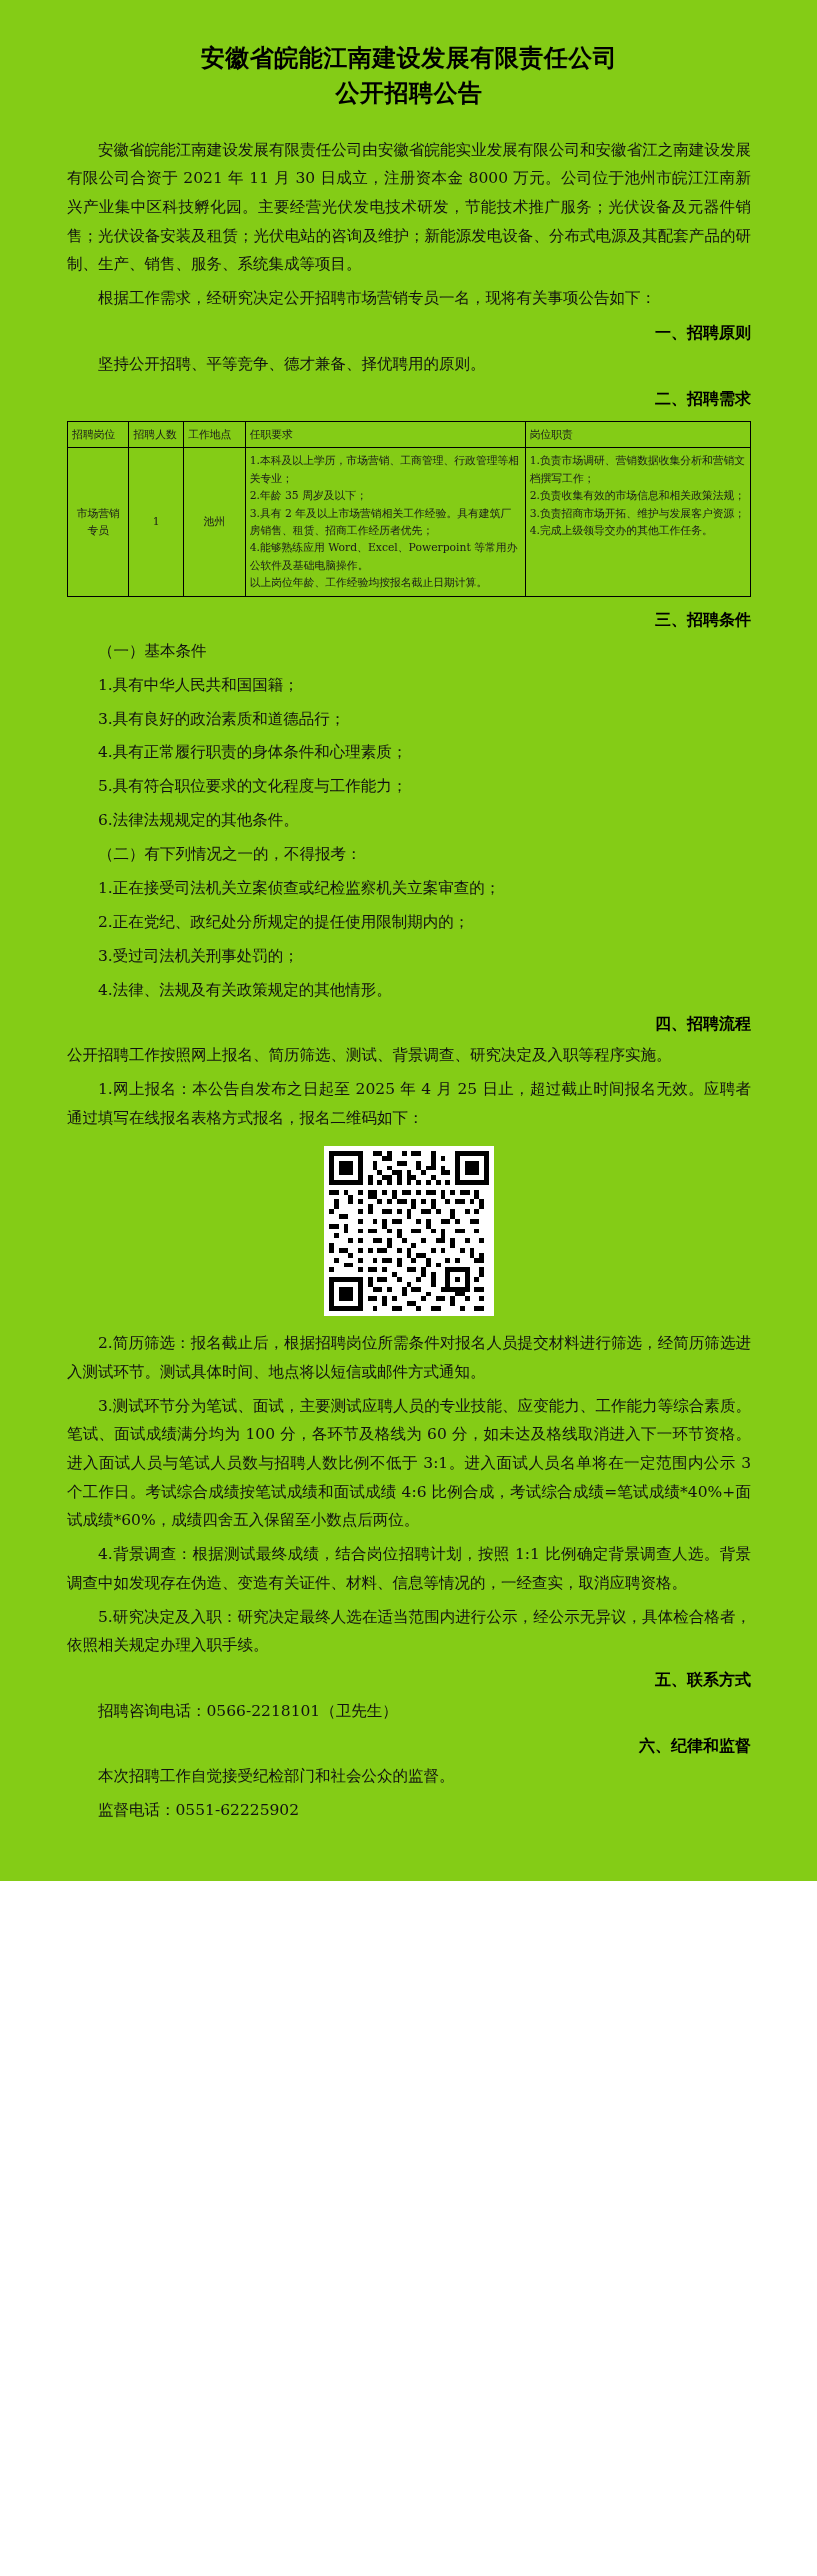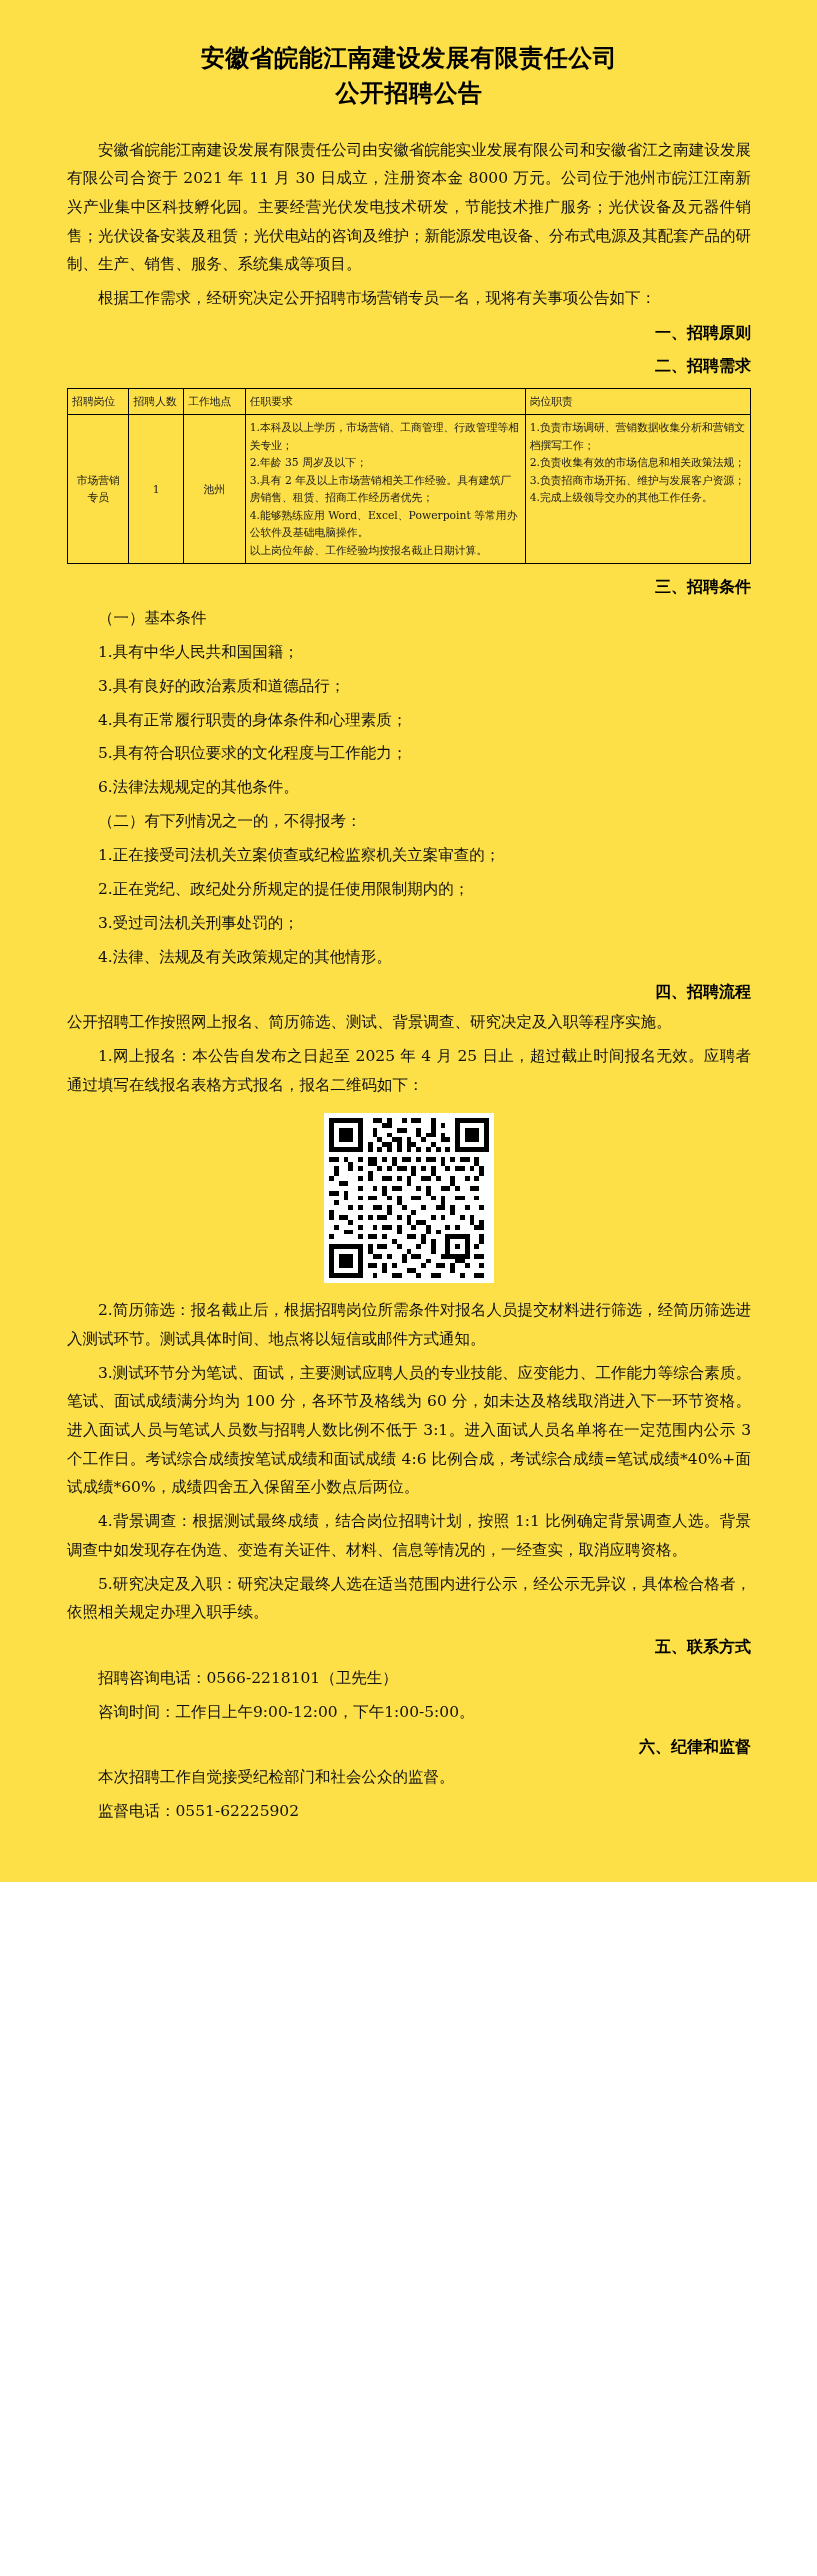--- a/index.html
+++ b/index.html
@@ -9,21 +9,21 @@
   }
   body {
     width: 818px;
     font-family: "DejaVu Sans", "Liberation Sans", sans-serif;
     color: #1a1a1a;
   }
   .page {
     width: 818px;
     box-sizing: border-box;
     padding: 36px 67px 46px 67px;
-    background: #fde047;
+    background: #84cc16;
   }
   .doc-title {
     text-align: center;
     font-family: "DejaVu Serif", "Liberation Serif", serif;
     font-weight: bold;
     font-size: 24px;
     line-height: 1.45;
     letter-spacing: 0.5px;
     margin: 5.2px 0 25px 0;
     color: #000;
@@ -108,20 +108,21 @@
 
   <div class="doc-title">
     <span class="line">安徽省皖能江南建设发展有限责任公司</span>
     <span class="line">公开招聘公告</span>
   </div>
 
   <p class="para">安徽省皖能江南建设发展有限责任公司由安徽省皖能实业发展有限公司和安徽省江之南建设发展有限公司合资于 2021 年 11 月 30 日成立，注册资本金 8000 万元。公司位于池州市皖江江南新兴产业集中区科技孵化园。主要经营光伏发电技术研发，节能技术推广服务；光伏设备及元器件销售；光伏设备安装及租赁；光伏电站的咨询及维护；新能源发电设备、分布式电源及其配套产品的研制、生产、销售、服务、系统集成等项目。</p>
   <p class="para">根据工作需求，经研究决定公开招聘市场营销专员一名，现将有关事项公告如下：</p>
 
   <h2 class="section">一、招聘原则</h2>
+  <p class="para">坚持公开招聘、平等竞争、德才兼备、择优聘用的原则。</p>
 
   <h2 class="section">二、招聘需求</h2>
 
   <table class="req-table">
     <thead>
       <tr>
         <th class="col-post">招聘岗位</th>
         <th class="col-num">招聘人数</th>
         <th class="col-loc">工作地点</th>
         <th class="col-req">任职要求</th>
@@ -367,21 +368,20 @@
     </div>
   </div>
 
   <p class="para">2.简历筛选：报名截止后，根据招聘岗位所需条件对报名人员提交材料进行筛选，经简历筛选进入测试环节。测试具体时间、地点将以短信或邮件方式通知。</p>
   <p class="para">3.测试环节分为笔试、面试，主要测试应聘人员的专业技能、应变能力、工作能力等综合素质。笔试、面试成绩满分均为 100 分，各环节及格线为 60 分，如未达及格线取消进入下一环节资格。进入面试人员与笔试人员数与招聘人数比例不低于 3:1。进入面试人员名单将在一定范围内公示 3 个工作日。考试综合成绩按笔试成绩和面试成绩 4:6 比例合成，考试综合成绩=笔试成绩*40%+面试成绩*60%，成绩四舍五入保留至小数点后两位。</p>
   <p class="para">4.背景调查：根据测试最终成绩，结合岗位招聘计划，按照 1:1 比例确定背景调查人选。背景调查中如发现存在伪造、变造有关证件、材料、信息等情况的，一经查实，取消应聘资格。</p>
   <p class="para">5.研究决定及入职：研究决定最终人选在适当范围内进行公示，经公示无异议，具体检合格者，依照相关规定办理入职手续。</p>
 
   <h2 class="section">五、联系方式</h2>
   <p class="para">招聘咨询电话：0566-2218101（卫先生）</p>
-  <p class="para">咨询时间：工作日上午9:00-12:00，下午1:00-5:00。</p>
 
   <h2 class="section">六、纪律和监督</h2>
   <p class="para">本次招聘工作自觉接受纪检部门和社会公众的监督。</p>
   <p class="para">监督电话：0551-62225902</p>
 
   <div class="footer-space"></div>
 </div>
 
 
 </body></html>

